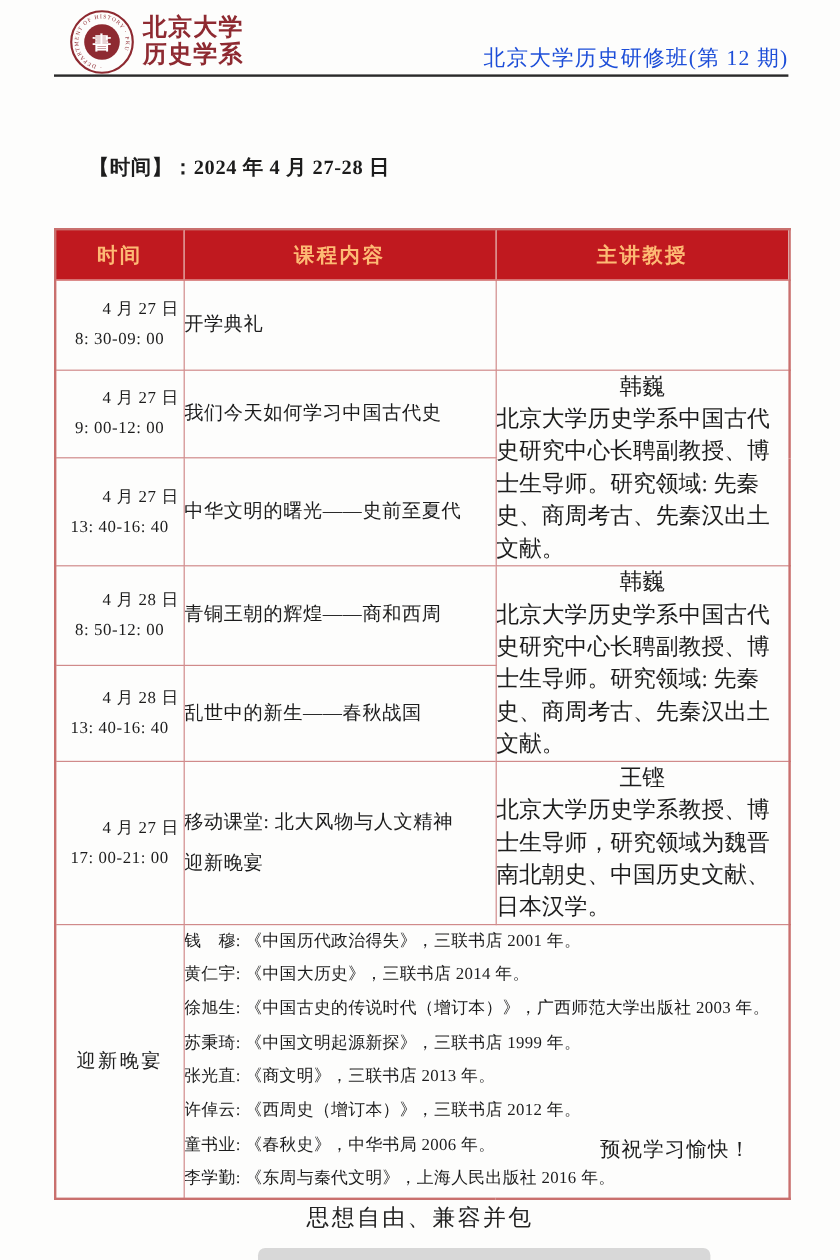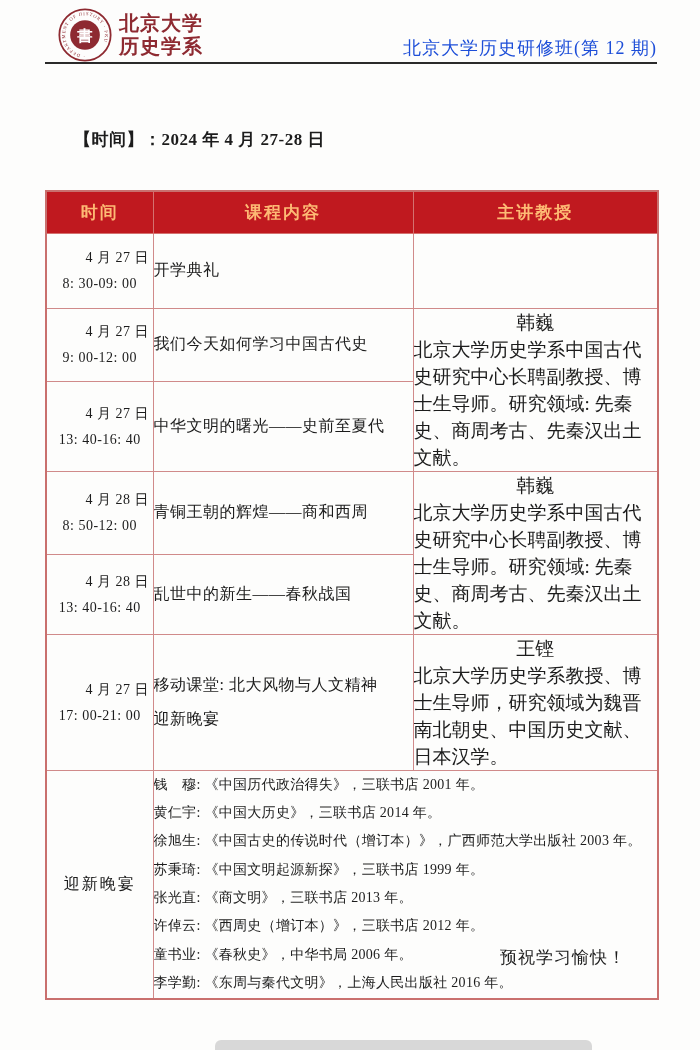--- a/index.html
+++ b/index.html
@@ -187,15 +187,16 @@
         <div class="book-line">张光直: 《商文明》，三联书店 2013 年。</div>
         <div class="book-line">许倬云: 《西周史（增订本）》，三联书店 2012 年。</div>
         <div class="book-line">童书业: 《春秋史》，中华书局 2006 年。</div>
         <div class="book-line">李学勤: 《东周与秦代文明》，上海人民出版社 2016 年。</div>
       </td>
     </tr>
   </tbody>
     </table>
 
   <div class="wish">预祝学习愉快！</div>
+  <div class="motto">思想自由、兼容并包</div>
   <div class="bottom-bar"></div>
 
 </div>
 
 </body></html>

